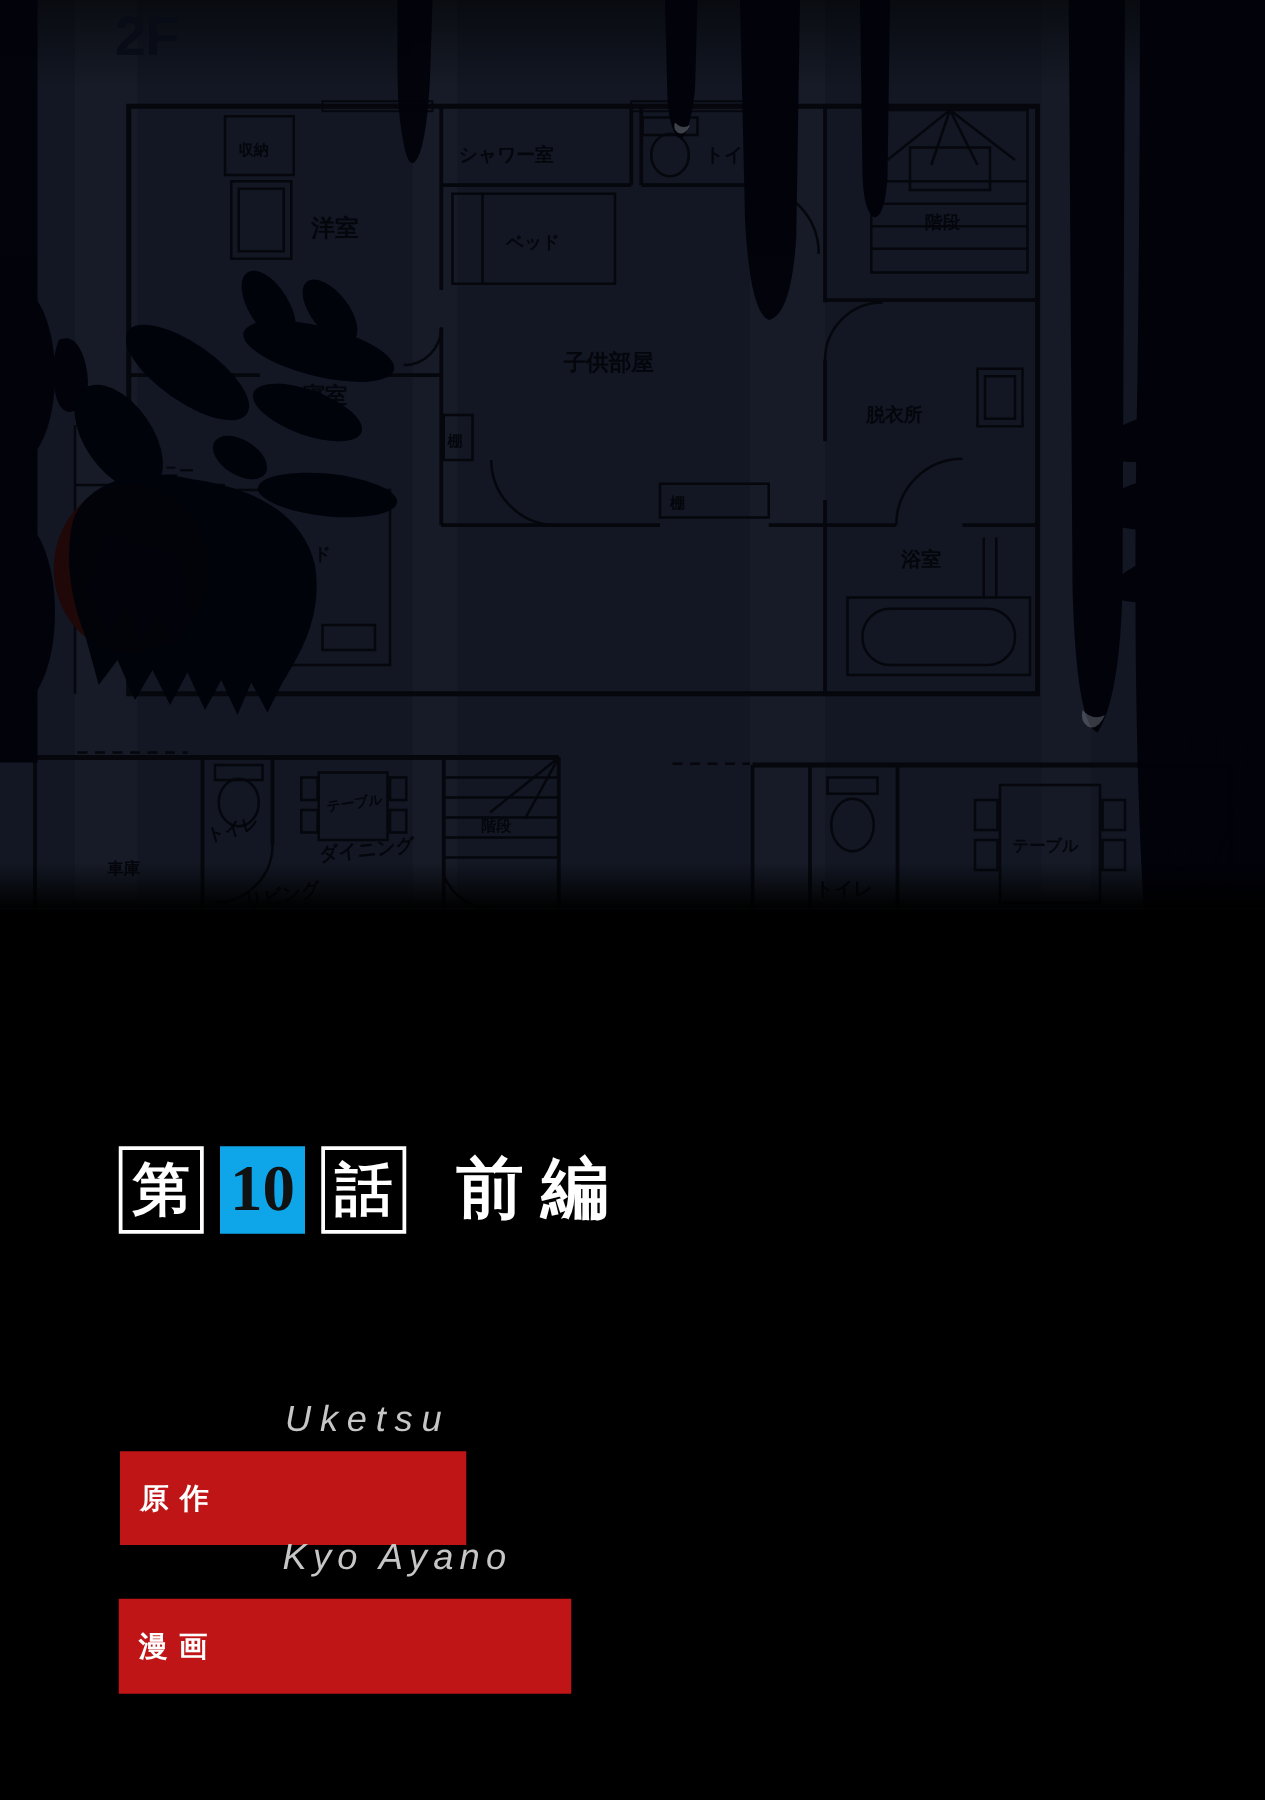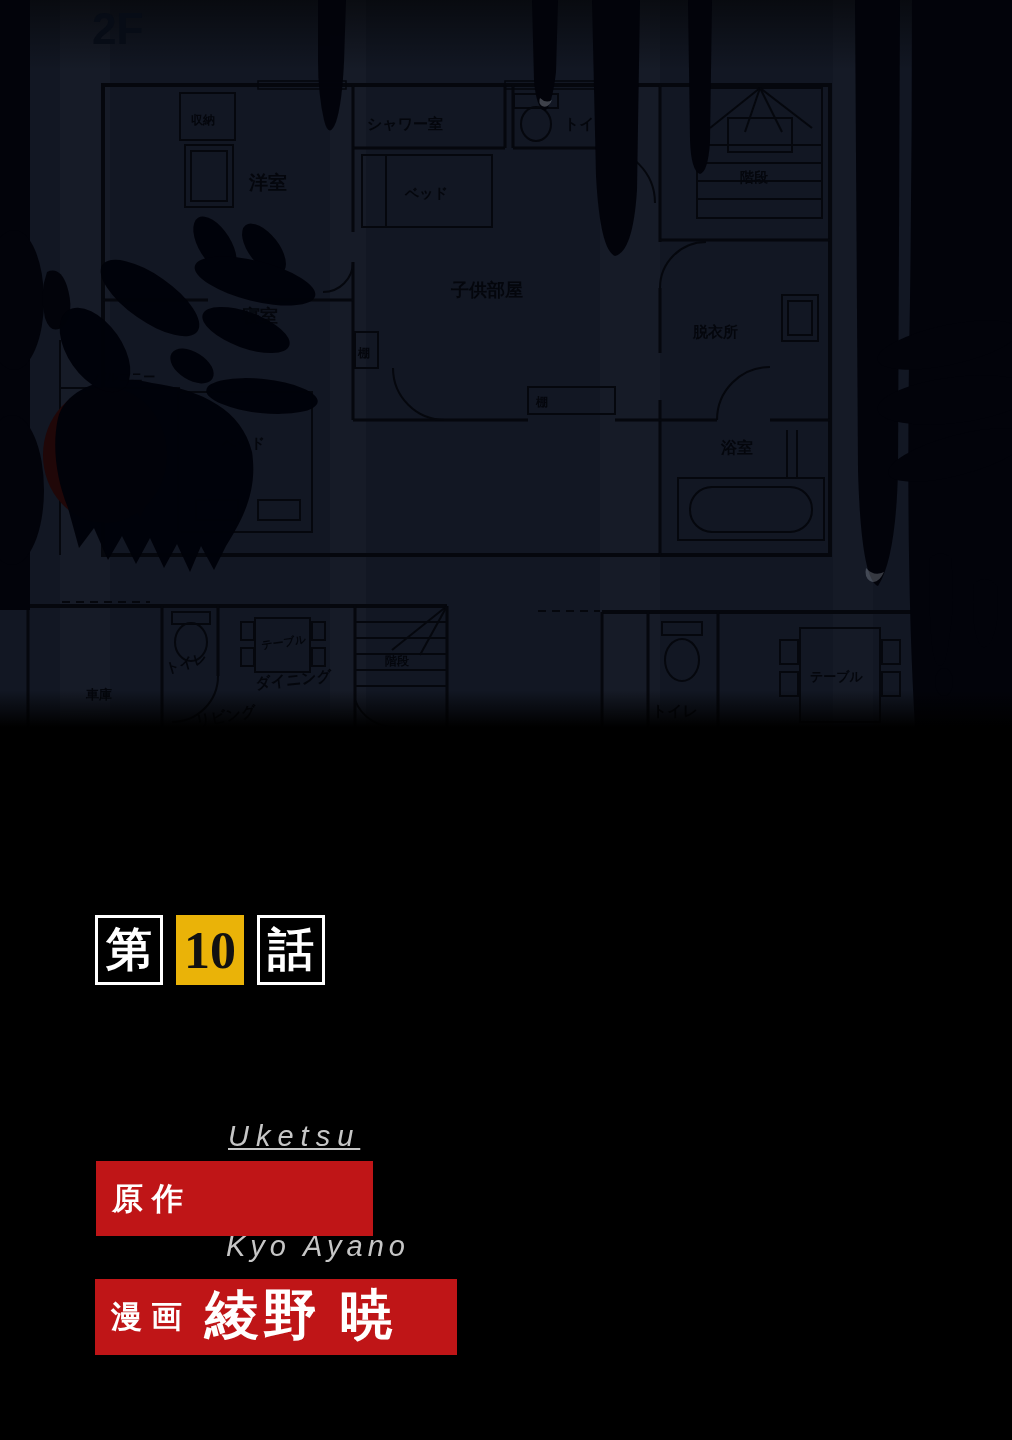--- a/index.html
+++ b/index.html
@@ -4,34 +4,34 @@
 <style>
   html,body{margin:0;padding:0;background:#000;}
   body{width:1012px;height:1440px;position:relative;overflow:hidden;
        font-family:"Liberation Sans","DejaVu Sans",sans-serif;}
   .scene{position:absolute;left:0;top:0;width:1012px;height:727px;}
   
   .title-row{position:absolute;left:95px;top:915px;display:flex;align-items:center;}
   .ep-box{width:62px;height:64px;border:3px solid #fff;background:#000;color:#fff;
           display:flex;align-items:center;justify-content:center;
           font-size:46px;font-weight:bold;}
-  .ep-num{width:68px;height:70px;background:#eab308;color:#111;margin:0 13px;
+  .ep-num{width:68px;height:70px;background:#0ea5e9;color:#111;margin:0 13px;
           display:flex;align-items:center;justify-content:center;
           font-family:"Liberation Serif","DejaVu Serif",serif;
           font-size:52px;font-weight:bold;}
   .ep-part{color:#fff;font-size:54px;font-weight:bold;letter-spacing:14px;margin-left:40px;white-space:nowrap;}
   
   .romaji{position:absolute;color:#c6c6c6;font-style:italic;font-size:29px;
           letter-spacing:7px;white-space:nowrap;}
-  .romaji1{left:228px;top:1120px;text-decoration:underline;}
+  .romaji1{left:228px;top:1120px;}
   .romaji2{left:226px;top:1230px;letter-spacing:5px;}
   .credit-box{position:absolute;background:#bf1517;display:flex;align-items:center;color:#fff;white-space:nowrap;}
   .credit1{left:96px;top:1161px;width:277px;height:75px;}
   .credit2{left:95px;top:1279px;width:362px;height:76px;text-align:center;}
-  .credit-role{font-size:31px;font-weight:bold;letter-spacing:9px;margin-left:16px;}
+  .credit-role{font-size:23px;font-weight:bold;letter-spacing:9px;margin-left:16px;}
   .credit-name{font-size:52px;font-weight:bold;letter-spacing:8px;margin-left:14px;margin-bottom:4px;}
   .credit2 .credit-name{font-size:54px;letter-spacing:4px;}
 </style>
 </head>
 <body>
 
 <svg class="scene" viewBox="0 0 1012 727" xmlns="http://www.w3.org/2000/svg">
   <defs>
     <linearGradient id="fadeBottom" x1="0" y1="0" x2="0" y2="1">
       <stop offset="0" stop-color="#000" stop-opacity="0"></stop>
@@ -258,24 +258,24 @@
     </g>
   </g>
 
   <rect x="0" y="690" width="1012" height="37" fill="url(#fadeBottom)"></rect>
 </svg>
 
 <div class="title-row">
   <div class="ep-box">第</div>
   <div class="ep-num">10</div>
   <div class="ep-box">話</div>
+  <div class="ep-part">前編</div>
 </div>
 
 <div class="romaji romaji1">Uketsu</div>
 <div class="credit-box credit1">
   <span class="credit-role">原作</span>
 </div>
 
 <div class="romaji romaji2">Kyo Ayano</div>
 <div class="credit-box credit2">
   <span class="credit-role">漫画</span>
-  <span class="credit-name">綾野 暁</span>
 </div>
 
 </body></html>

